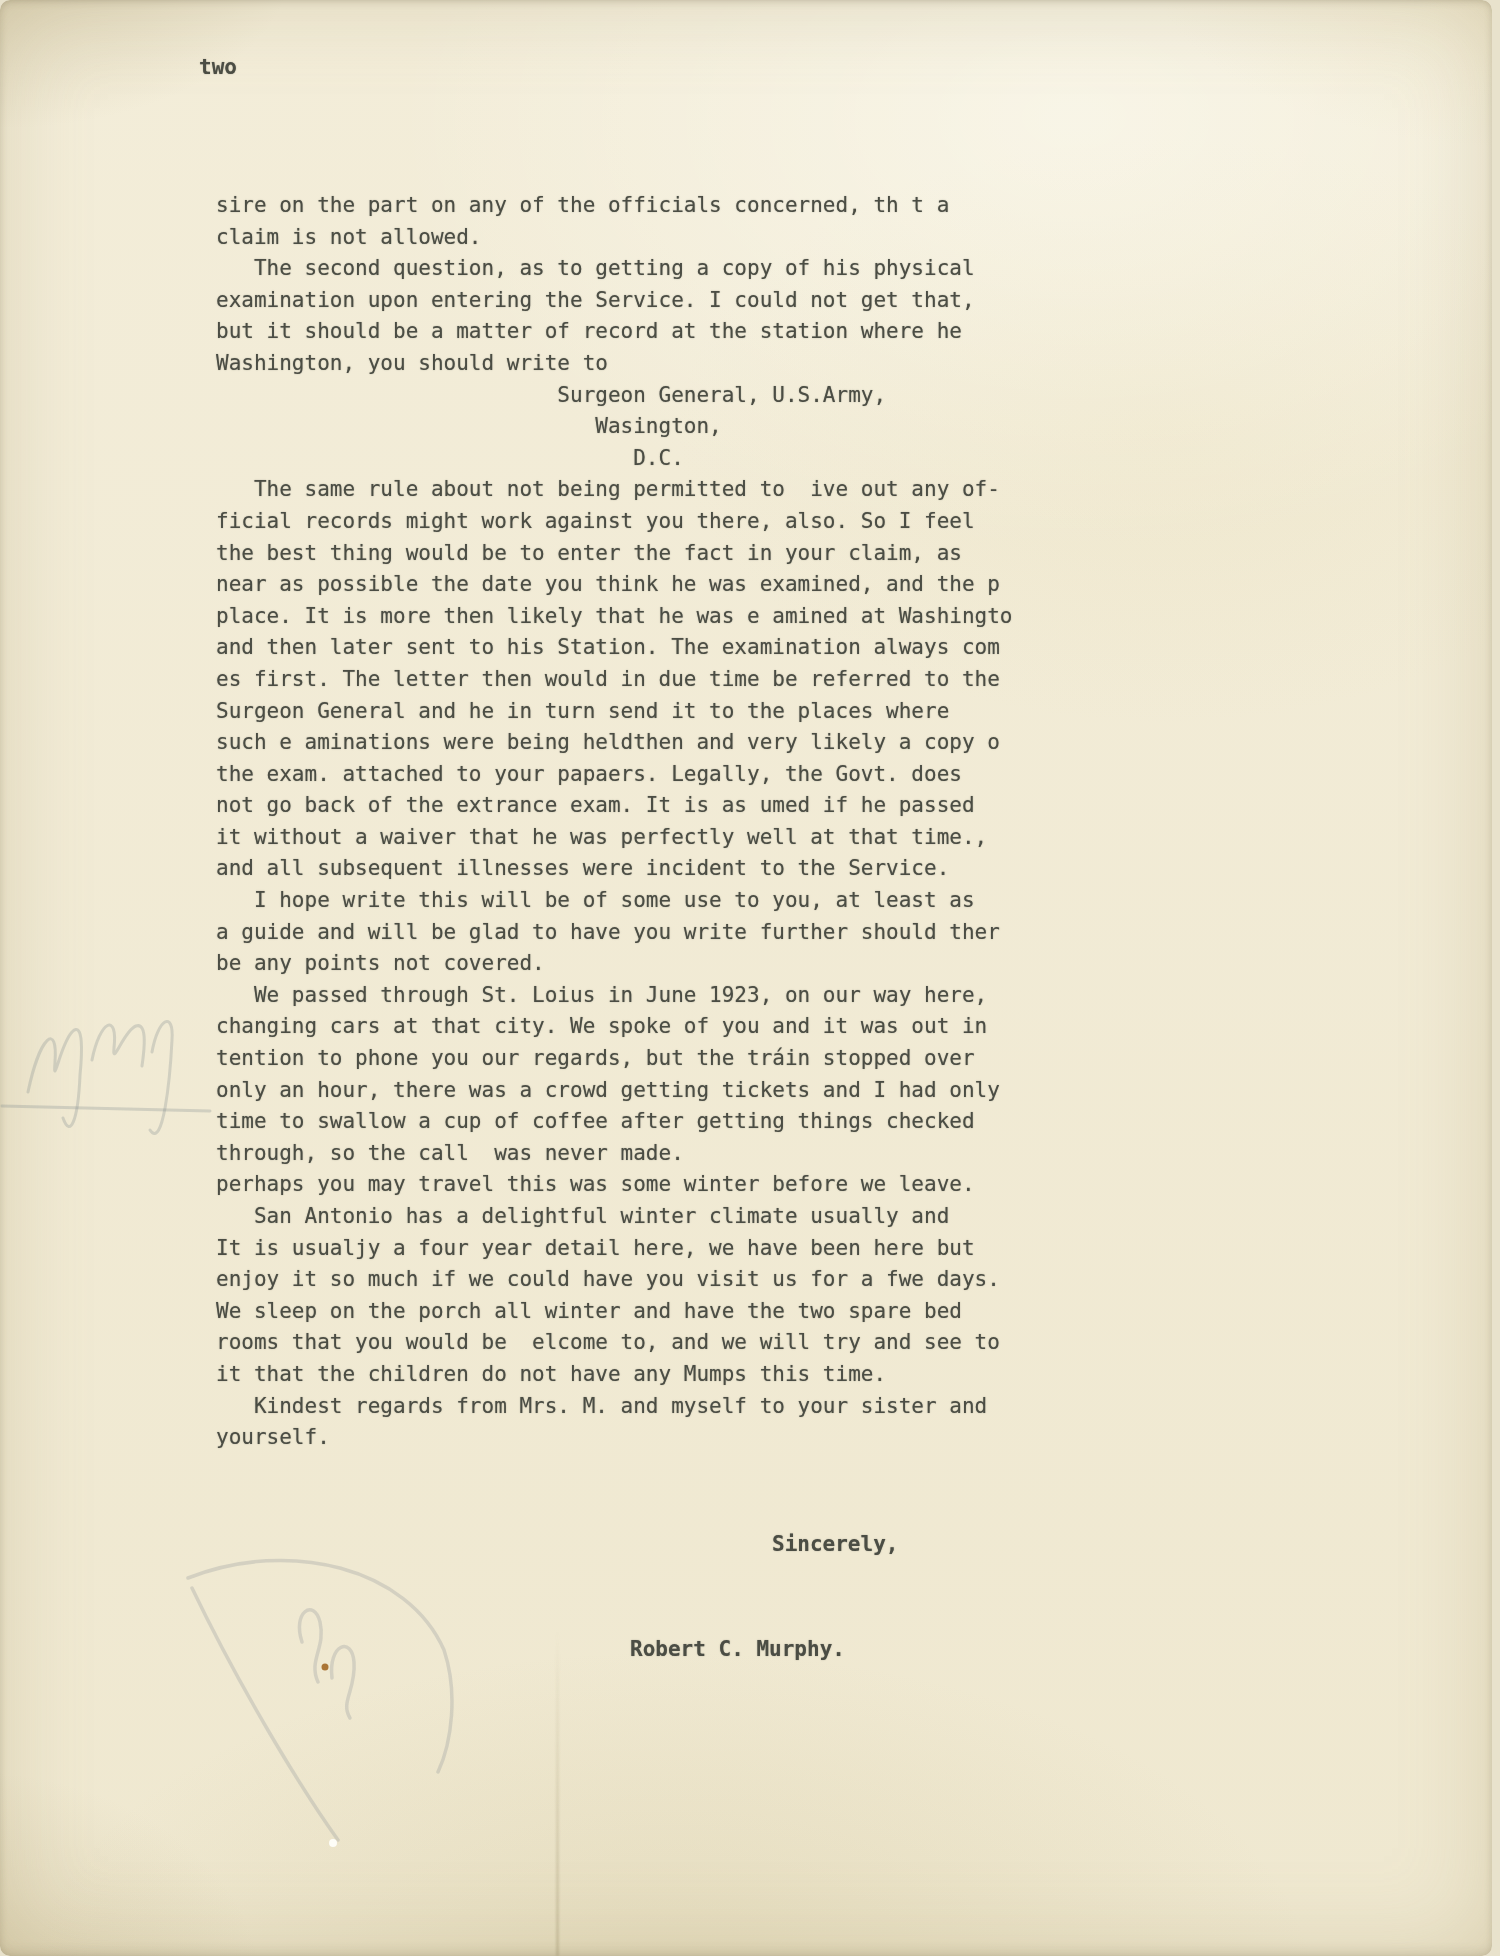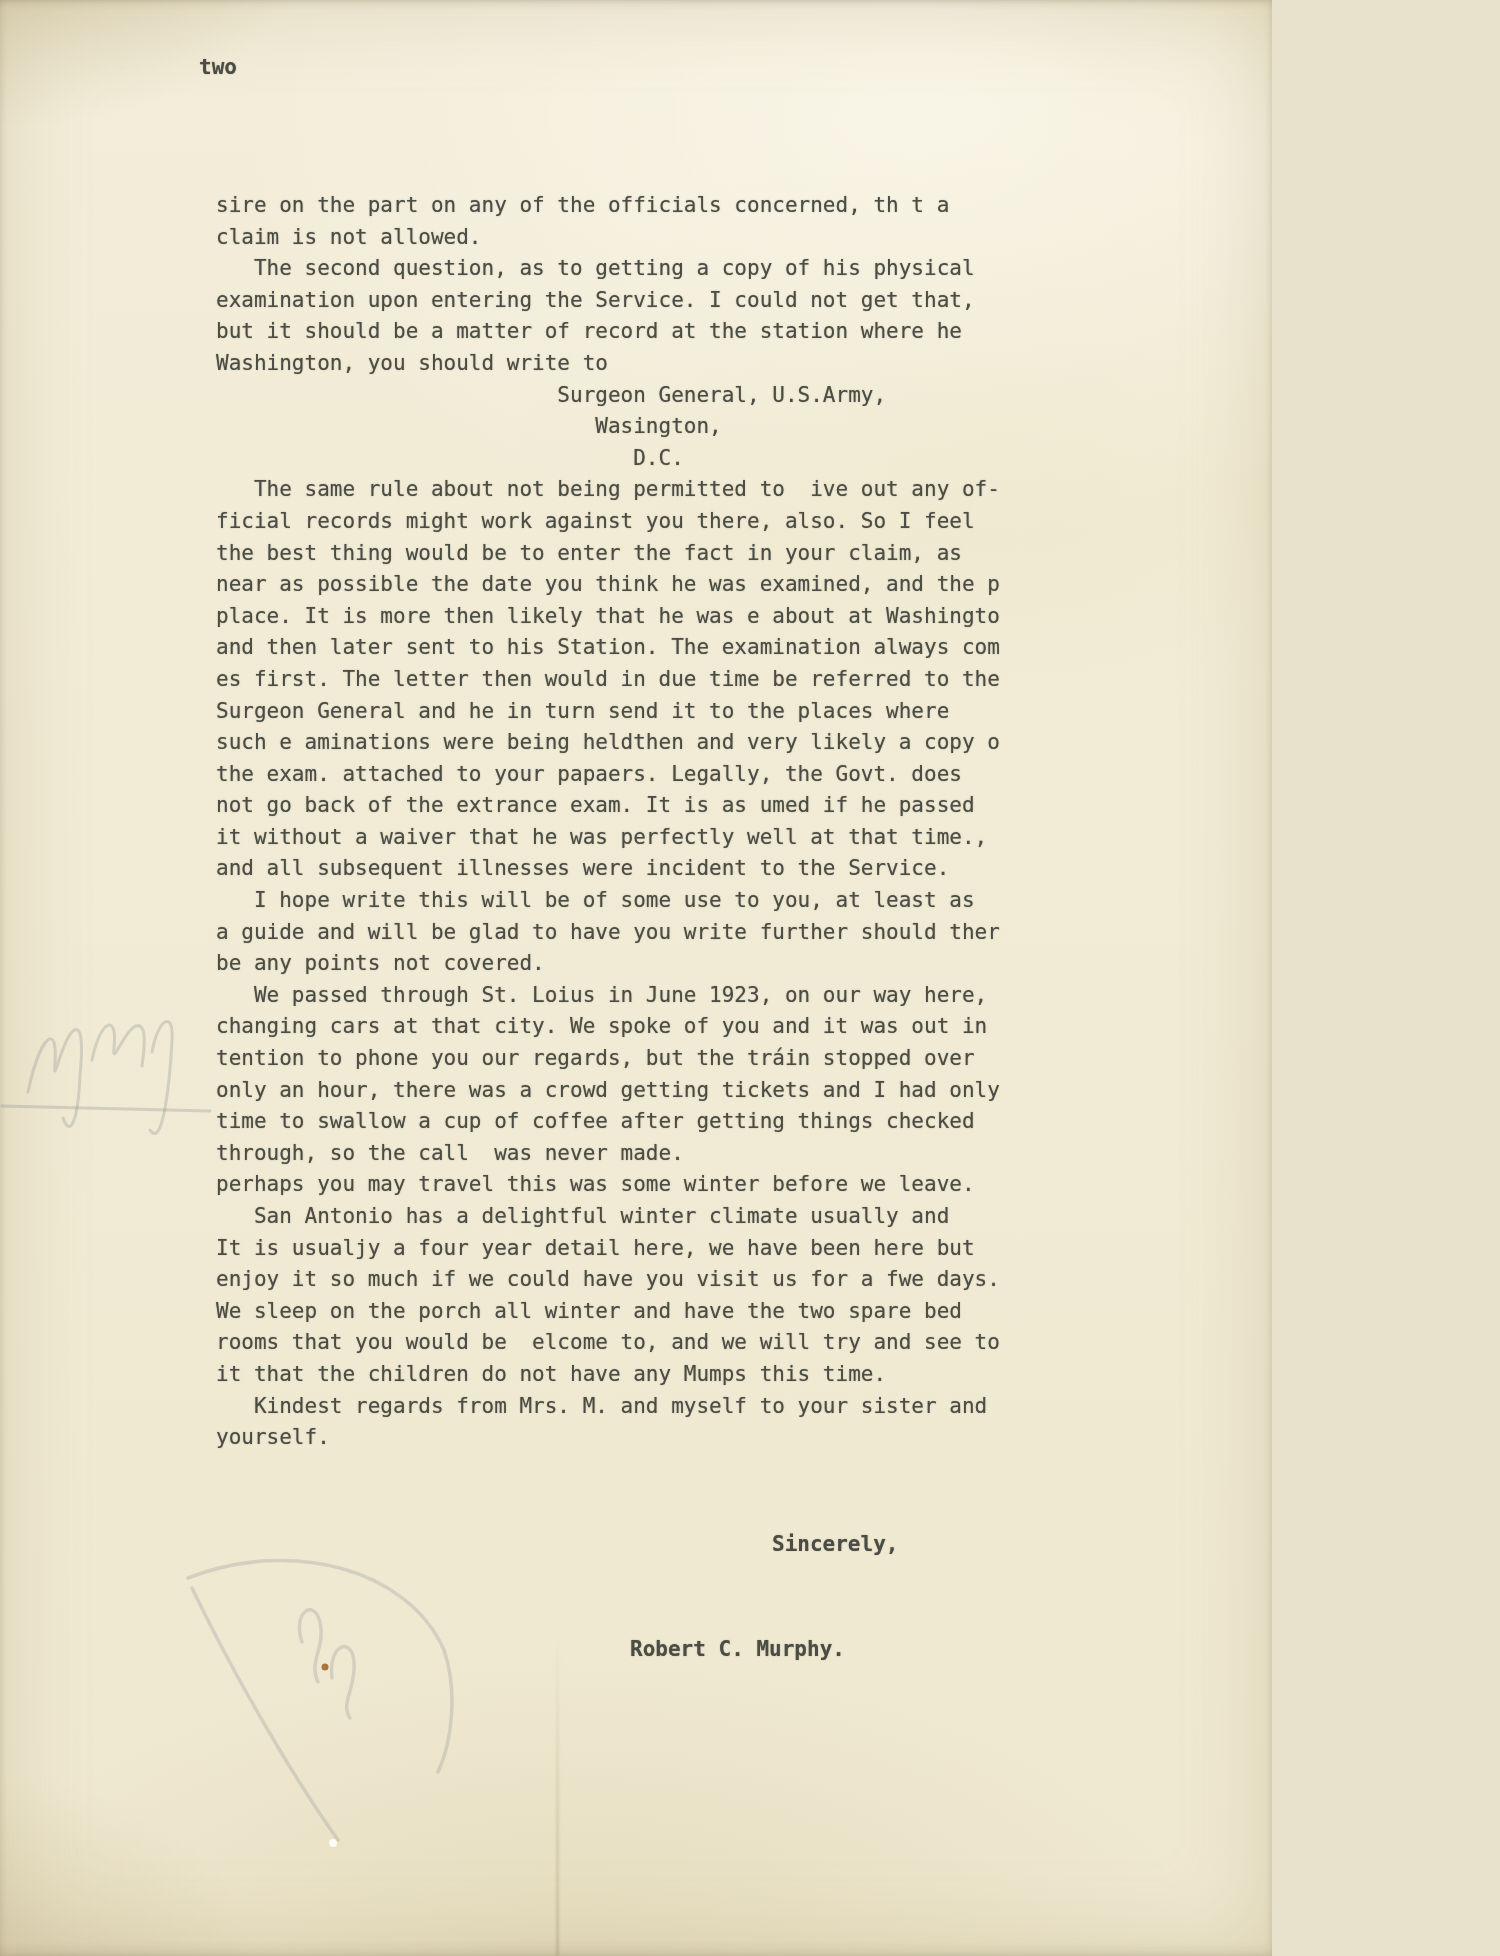--- a/index.html
+++ b/index.html
@@ -3,34 +3,35 @@
 <meta charset="utf-8">
 <style>
   html, body { margin: 0; padding: 0; }
   body {
     width: 1500px; height: 1956px;
     font-family: "DejaVu Sans Mono", "Liberation Mono", monospace;
     background: #e8e2cc;
   }
   .sheet {
     position: relative;
-    width: 1272px; height: 1956px;
+    width: 1492px; height: 1956px;
     overflow: hidden;
     background:
       radial-gradient(1100px 700px at 72% 6%, rgba(255,255,248,0.45), transparent 62%),
       radial-gradient(700px 420px at 78% 22%, rgba(228,216,168,0.18), transparent 70%),
       radial-gradient(900px 480px at 45% 102%, rgba(188,172,118,0.22), transparent 72%),
       radial-gradient(420px 320px at -2% 102%, rgba(170,152,102,0.28), transparent 70%),
       radial-gradient(520px 260px at 102% -2%, rgba(214,198,146,0.28), transparent 72%),
       radial-gradient(420px 240px at 0% -2%, rgba(168,152,104,0.30), transparent 70%),
       linear-gradient(#f3edd9, #efe8d0);
     box-shadow:
       inset 0 0 90px rgba(160,145,95,0.28),
       inset 0 4px 10px -4px rgba(90,80,55,0.35),
       inset 0 -6px 14px -6px rgba(90,80,55,0.30);
+    border-radius: 10px;
   }
   .pencil { position: absolute; left: 0; top: 0; }
   .pageno {
     position: absolute; left: 199px; top: 52px;
     font-size: 21px; line-height: 31.6px; font-weight: 700;
     color: #4b4d44; text-shadow: 0 0 1.2px rgba(75,77,68,0.55);
     white-space: pre;
   }
   .body {
     position: absolute; left: 216px; top: 190px;
@@ -85,21 +86,21 @@
       <div class="line">examination upon entering the Service. I could not get that,</div>
       <div class="line">but it should be a matter of record at the station where he</div>
       <div class="line">Washington, you should write to</div>
       <div class="line">                           Surgeon General, U.S.Army,</div>
       <div class="line">                              Wasington,</div>
       <div class="line">                                 D.C.</div>
       <div class="line">   The same rule about not being permitted to  ive out any of-</div>
       <div class="line">ficial records might work against you there, also. So I feel</div>
       <div class="line">the best thing would be to enter the fact in your claim, as</div>
       <div class="line">near as possible the date you think he was examined, and the p</div>
-      <div class="line">place. It is more then likely that he was e about at Washingto</div>
+      <div class="line">place. It is more then likely that he was e amined at Washingto</div>
       <div class="line">and then later sent to his Station. The examination always com</div>
       <div class="line">es first. The letter then would in due time be referred to the</div>
       <div class="line">Surgeon General and he in turn send it to the places where</div>
       <div class="line">such e aminations were being heldthen and very likely a copy o</div>
       <div class="line">the exam. attached to your papaers. Legally, the Govt. does</div>
       <div class="line">not go back of the extrance exam. It is as umed if he passed</div>
       <div class="line">it without a waiver that he was perfectly well at that time.,</div>
       <div class="line">and all subsequent illnesses were incident to the Service.</div>
       <div class="line">   I hope write this will be of some use to you, at least as</div>
       <div class="line">a guide and will be glad to have you write further should ther</div>

